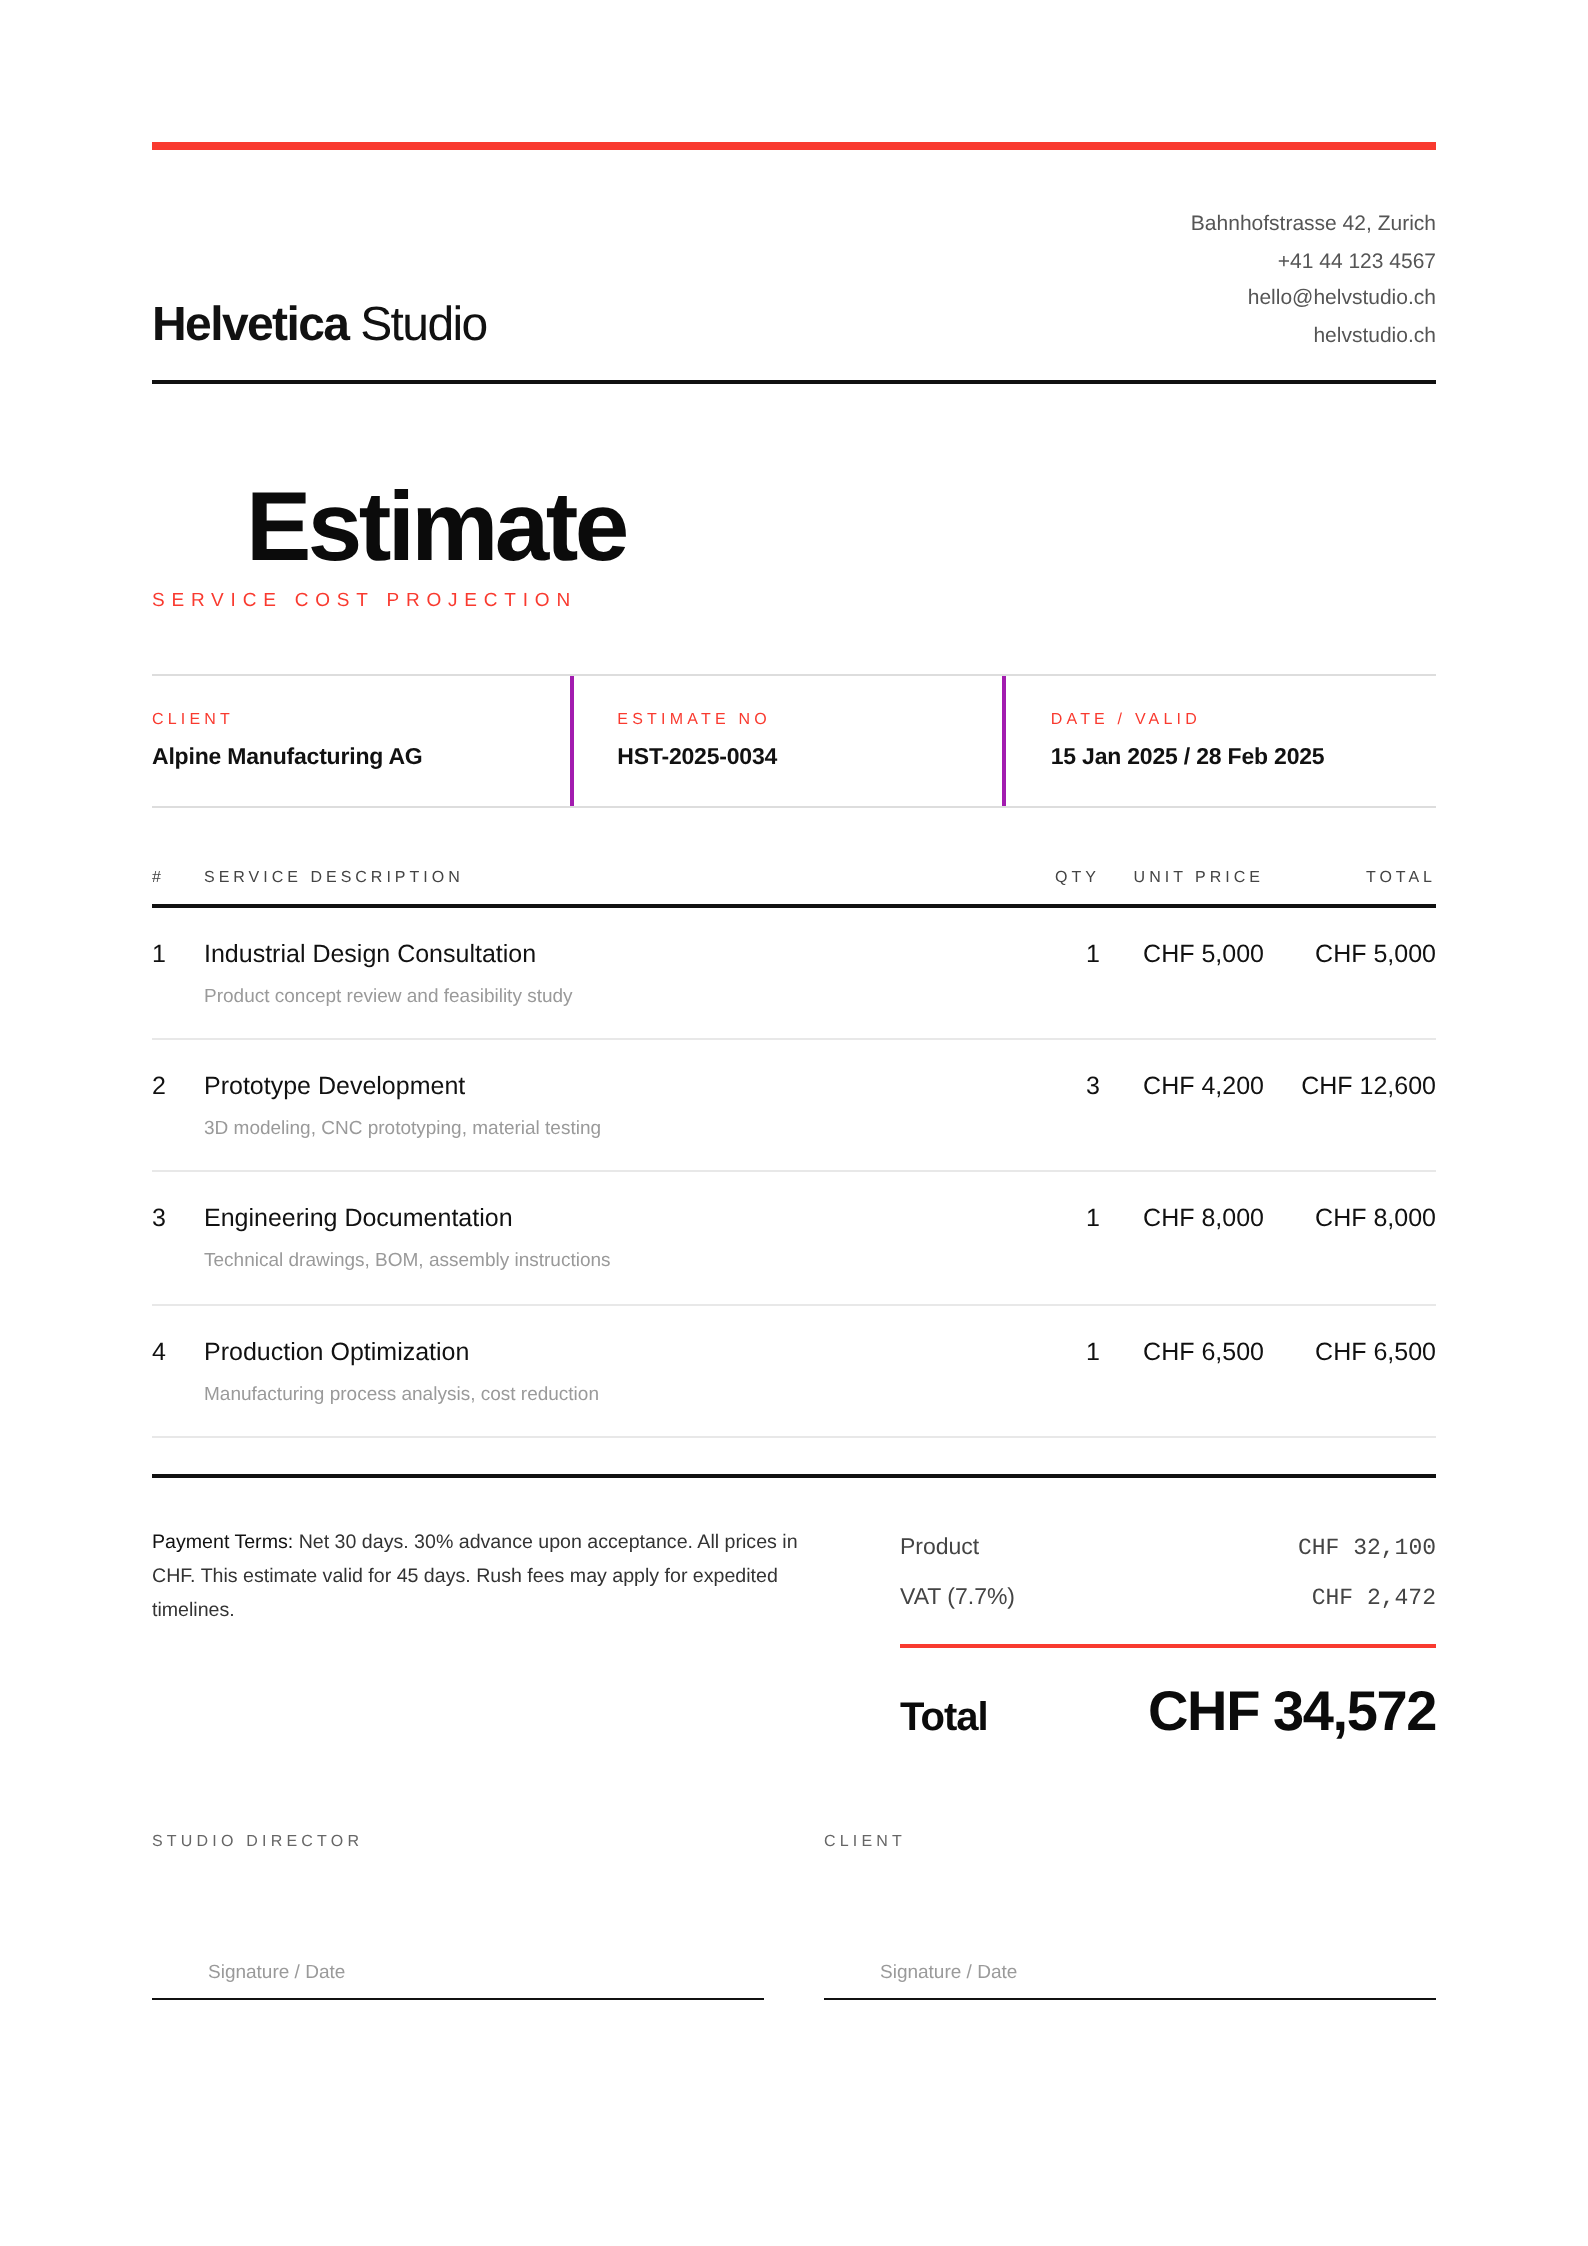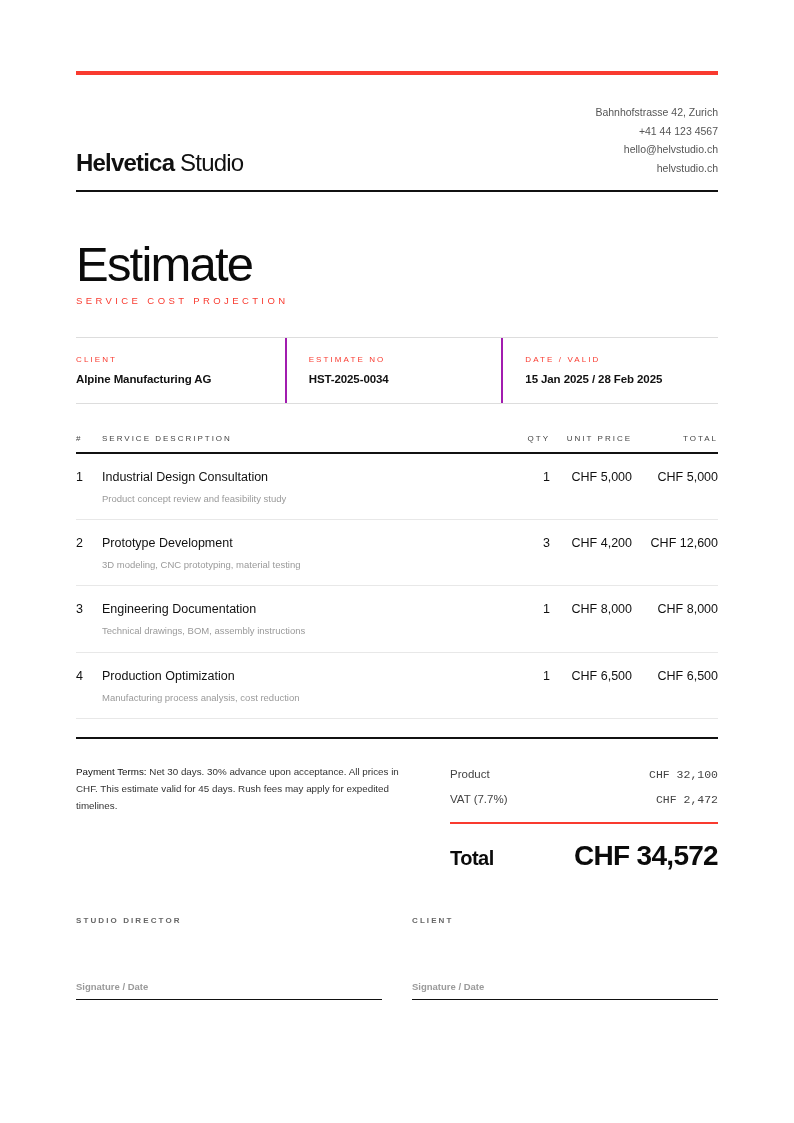--- a/index.html
+++ b/index.html
@@ -60,24 +60,25 @@
     font-size: 10.5px;
     line-height: 18.5px;
     color: #555555;
   }
 
   
   .title-block { padding-top: 48px; }
 
   .doc-title {
     font-size: 49px;
-    font-weight: 400;
+    font-weight: 700;
     letter-spacing: -1.8px;
     line-height: 1;
     color: #0b0b0b;
+    margin-left: 47px;
   }
 
   .doc-subtitle {
     margin-top: 6px;
     font-size: 9.5px;
     font-weight: 400;
     letter-spacing: 3.4px;
     color: #f93a2f;
     text-transform: uppercase;
   }
@@ -225,41 +226,41 @@
     font-weight: 700;
     letter-spacing: -0.7px;
     color: #0b0b0b;
   }
 
   
   .signatures {
     display: flex;
     gap: 30px;
     margin-top: 44px;
-    font-weight: bold;
   }
 
   .sign-block { flex: 1 1 0; }
 
   .sign-role {
     font-size: 8px;
     letter-spacing: 2.1px;
     color: #666666;
     text-transform: uppercase;
   }
 
   .sign-line {
     margin-top: 51px;
     border-bottom: 1px solid #111111;
     padding-bottom: 5px;
   }
 
   .sign-hint {
     font-size: 9.5px;
     color: #9a9a9a;
+    margin-left: 28px;
   }
 </style>
 </head>
 <body>
 
 <div class="page">
 
   <div class="accent-bar"></div>
 
   <div class="header">

